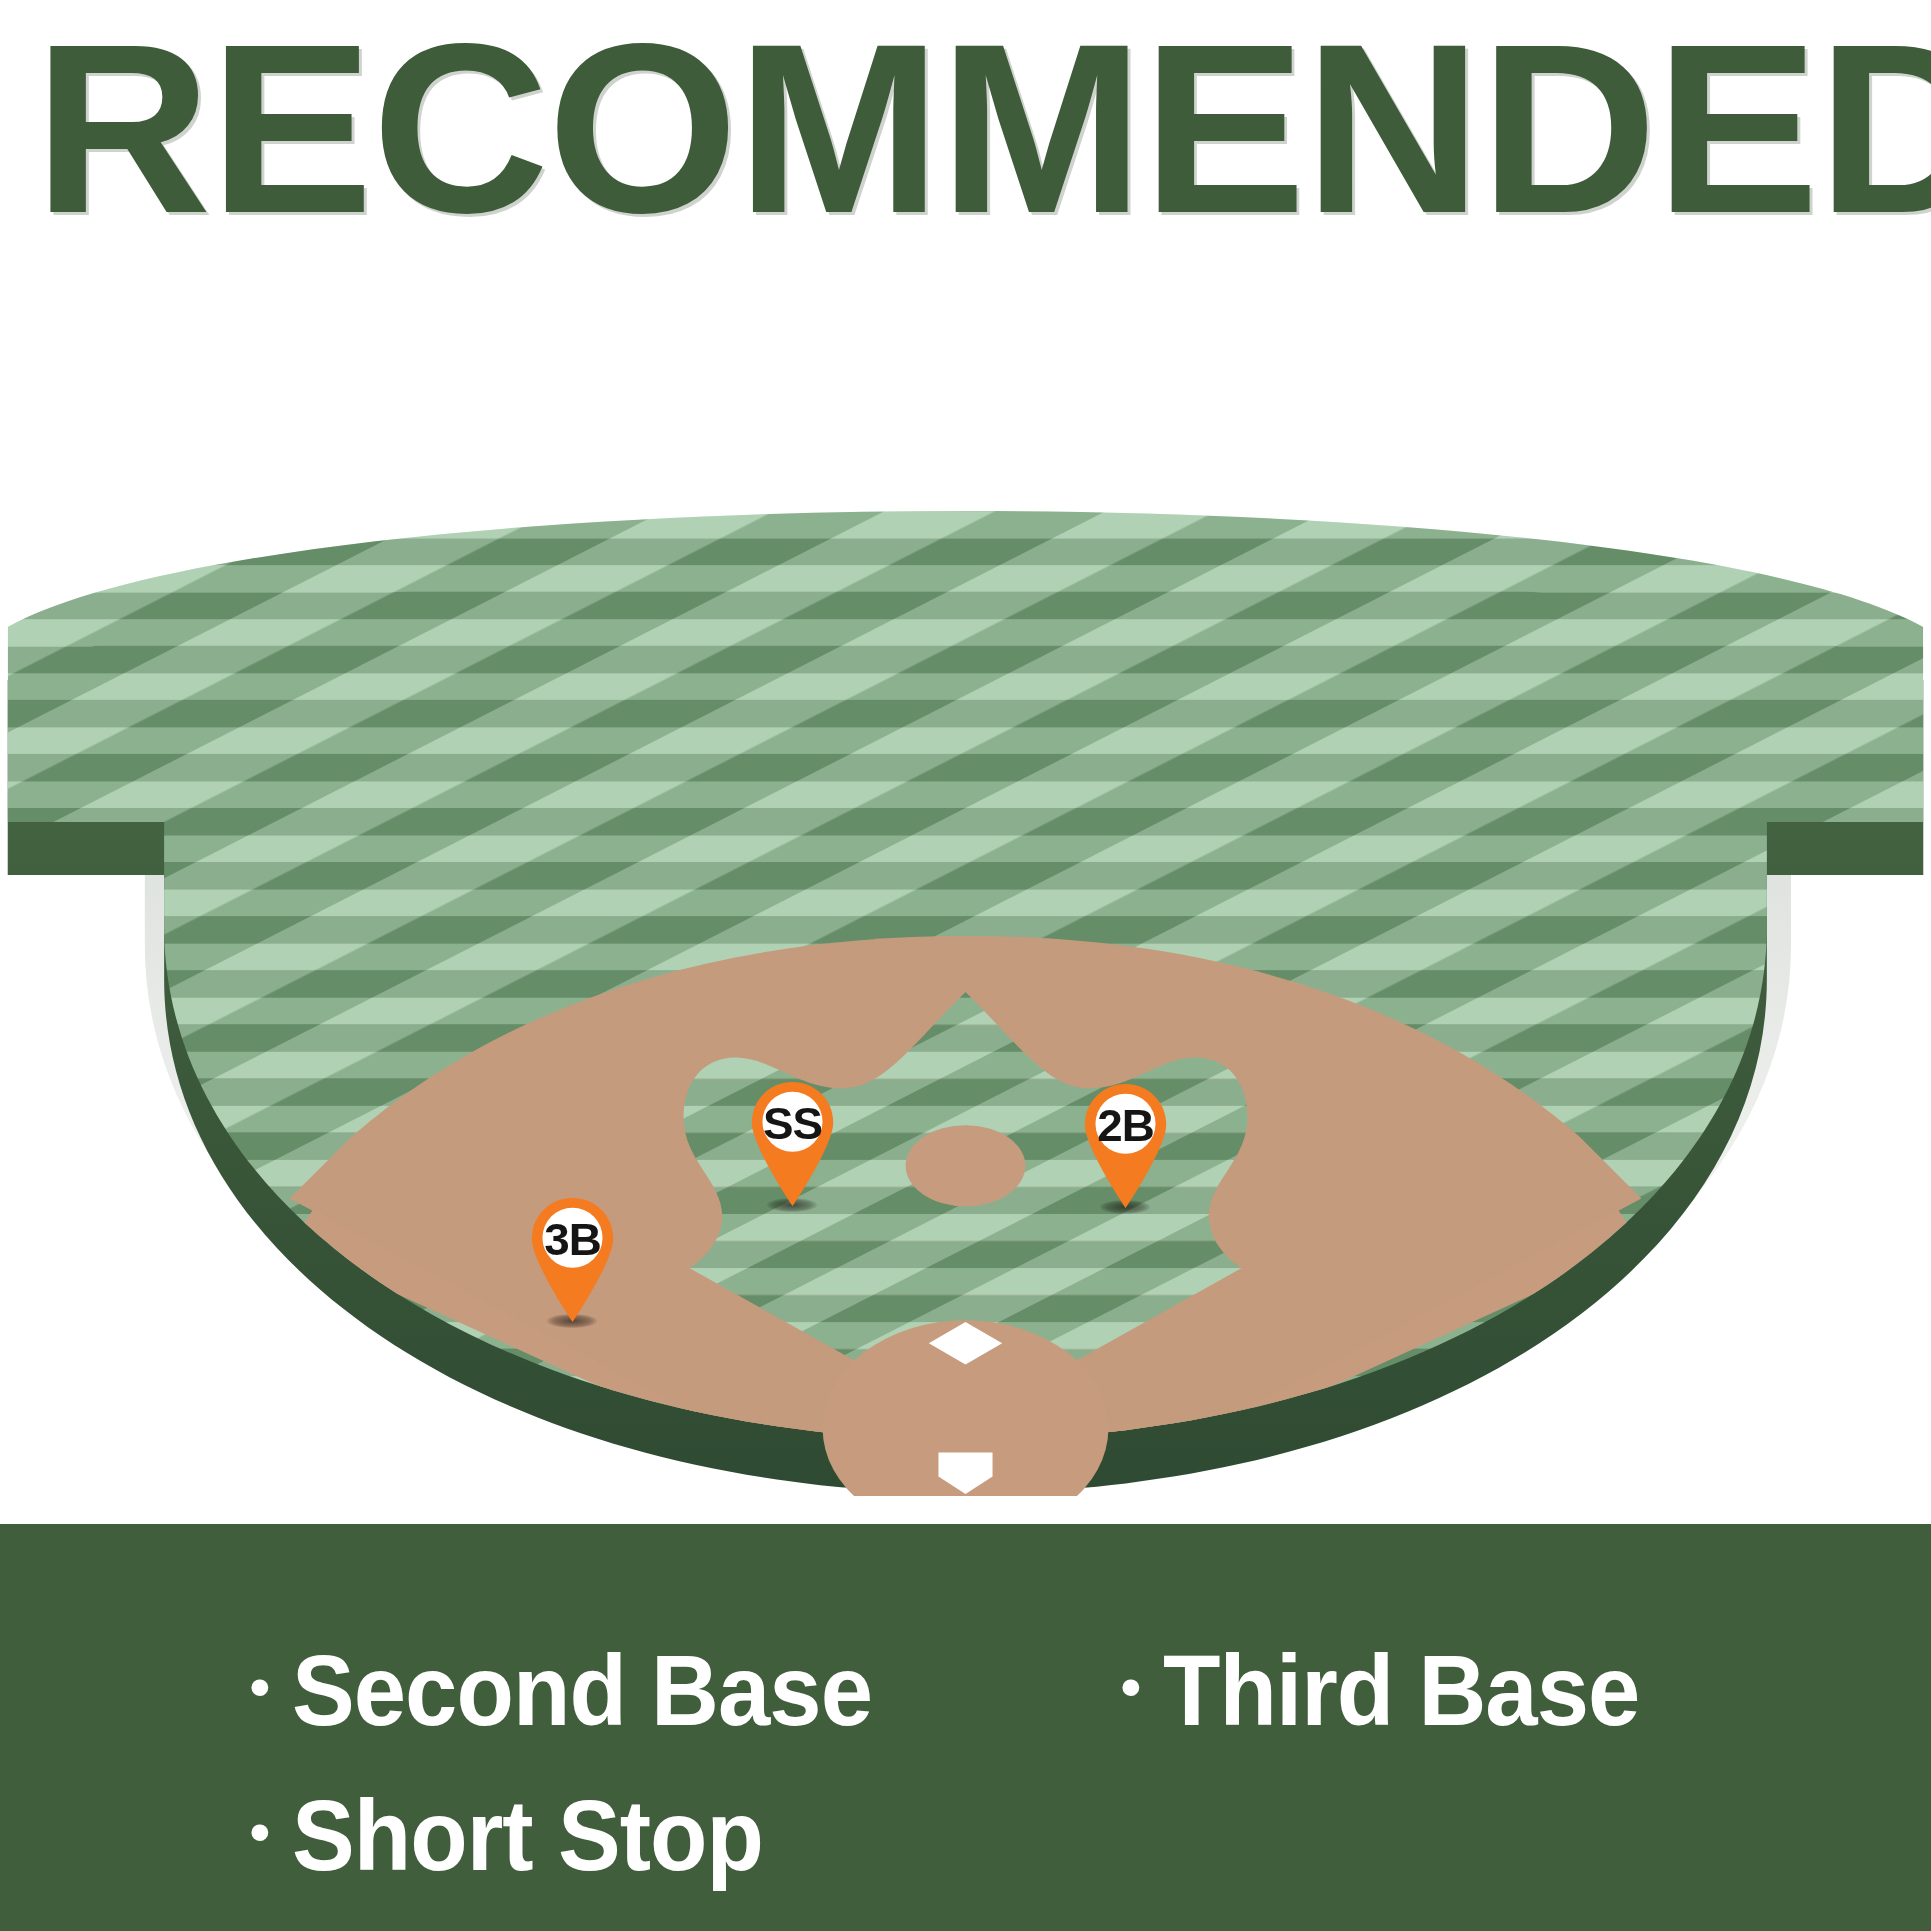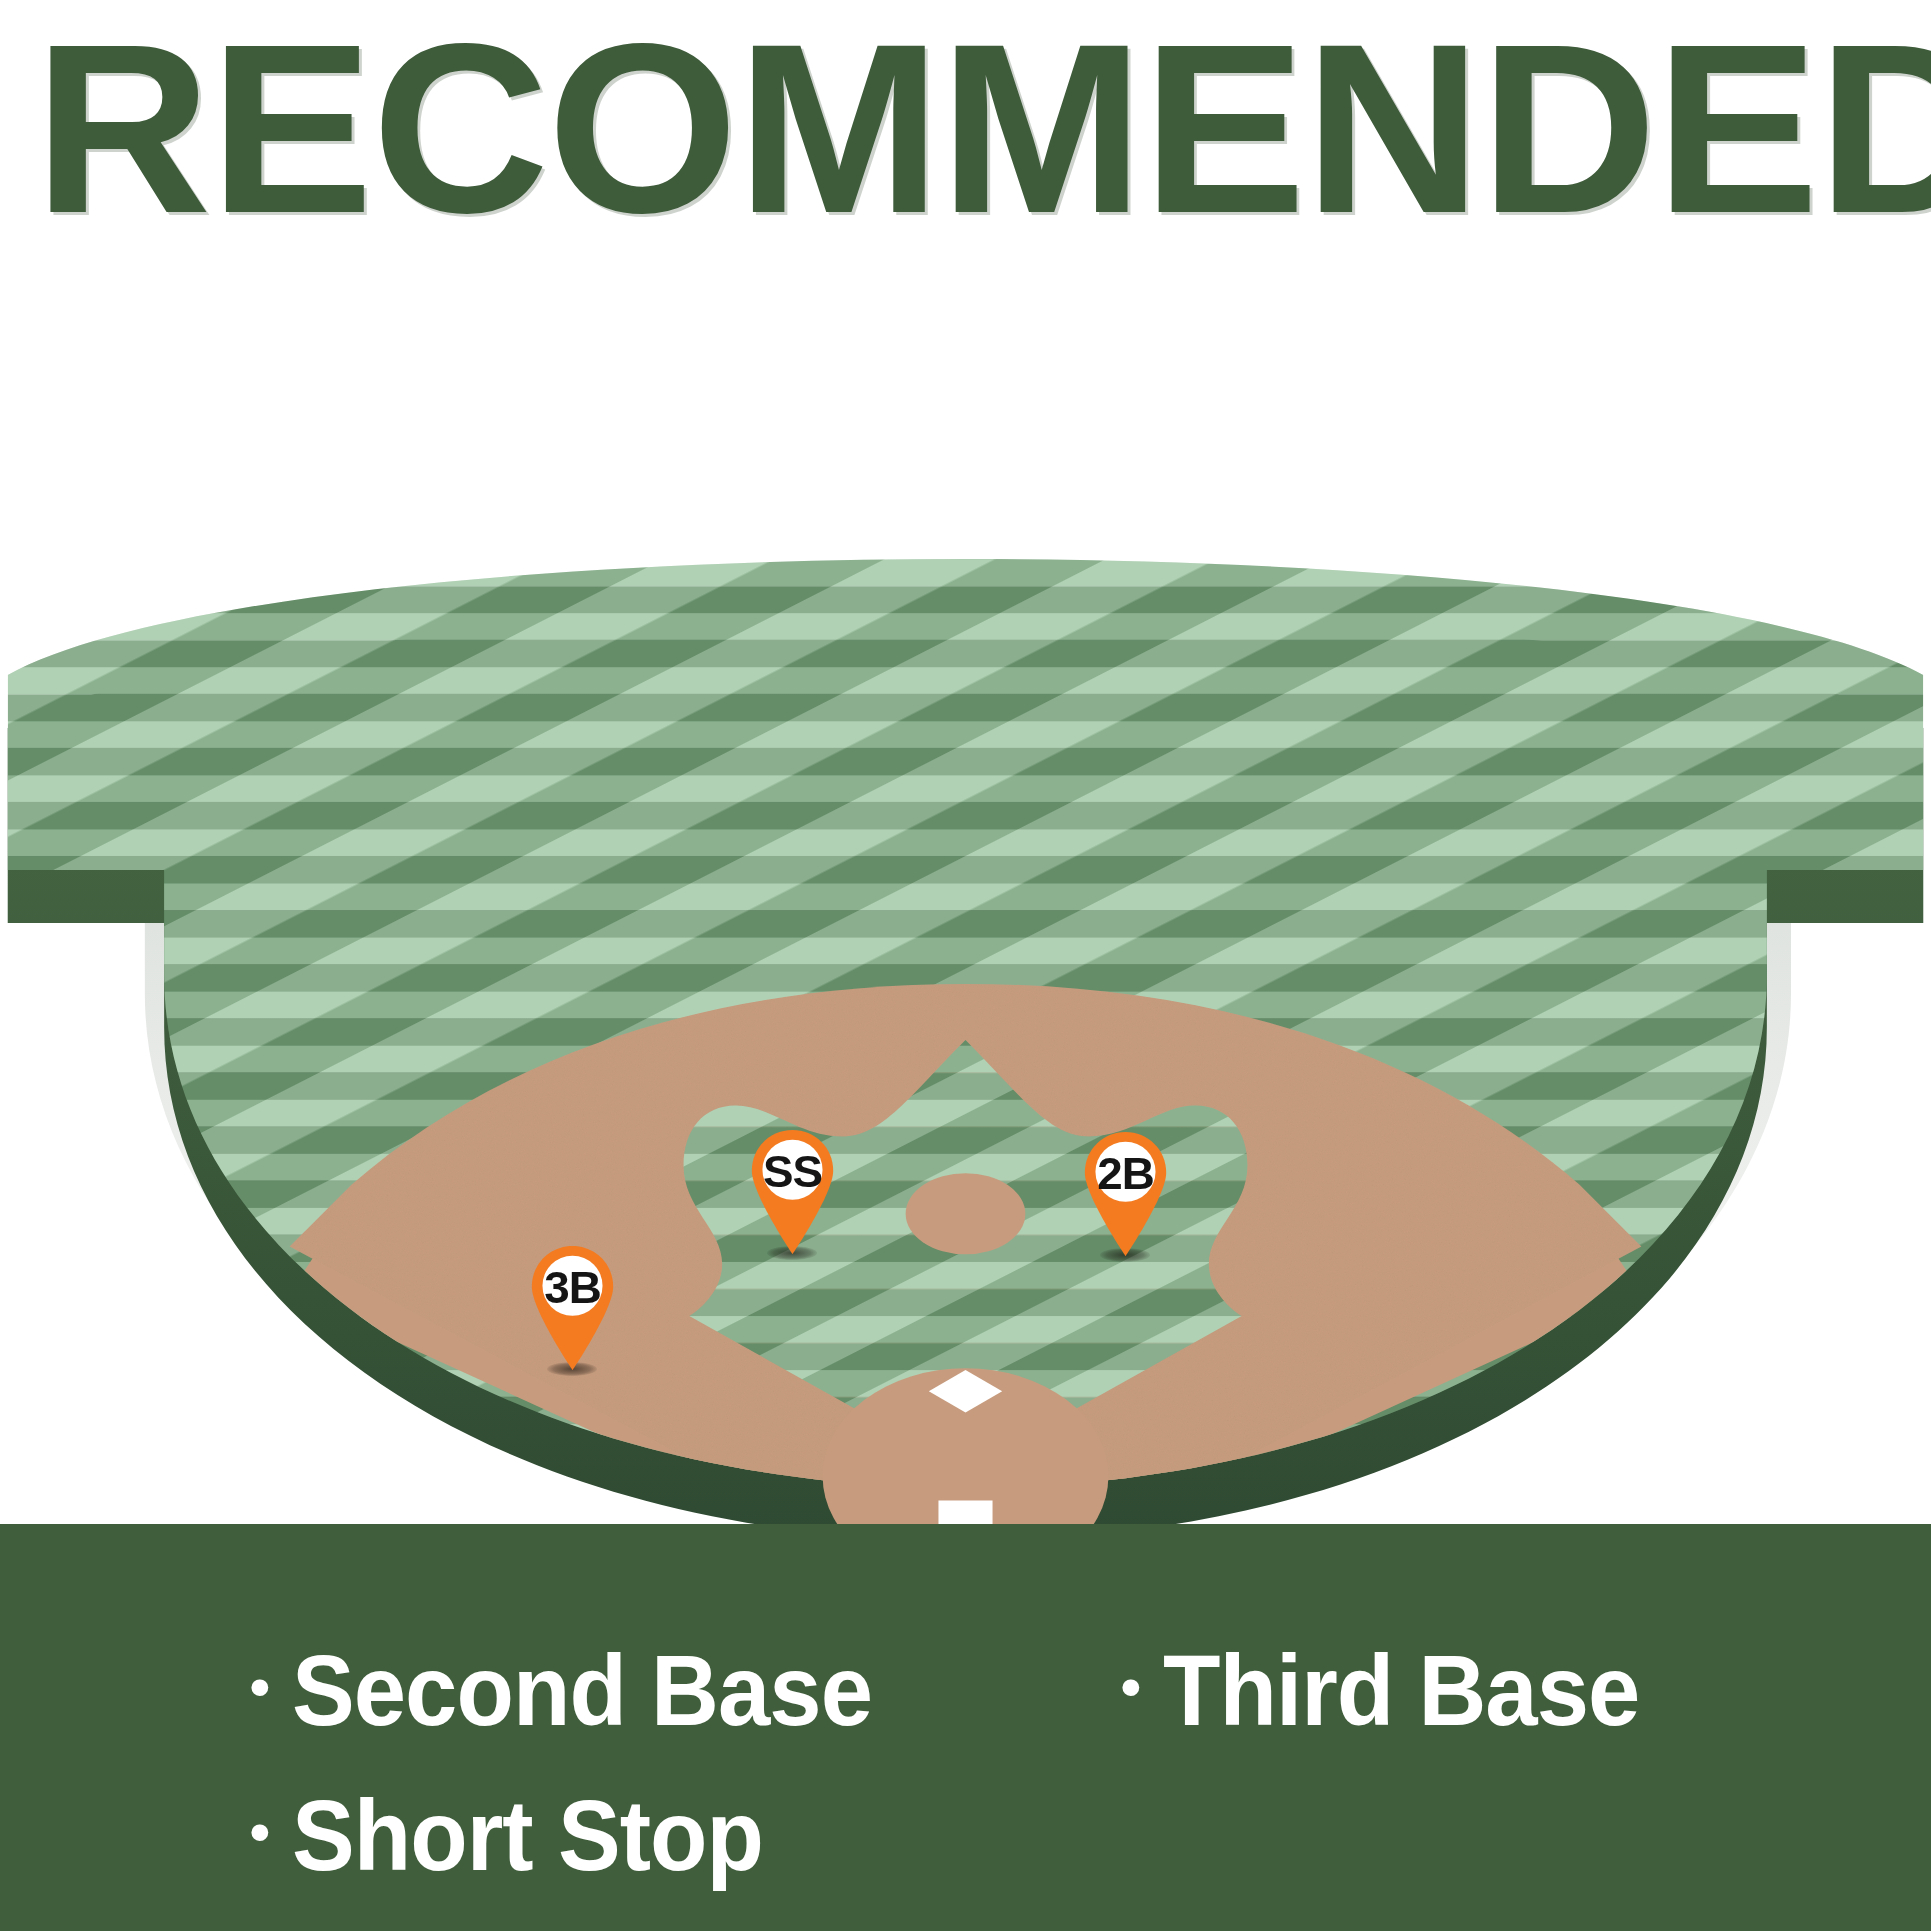--- a/index.html
+++ b/index.html
@@ -17,21 +17,21 @@
     line-height:0.93;
     letter-spacing:-1.9px;
     transform:scaleX(1.06);
     text-shadow:2.9px 2.9px 0 rgba(60,80,55,0.25);
     white-space:nowrap;
   }
   #title-line-1{font-size:241px;transform:scaleX(1.02);}
   #title-line-2{font-size:249px;transform:scaleX(1.0);}
 
   
-  #field-wrap{position:absolute;left:0;top:559px;width:1931px;height:985px;}
+  #field-wrap{position:absolute;left:0;top:511px;width:1931px;height:985px;}
   #field-svg{display:block;width:1931px;height:985px;}
 
   
   .pin{position:absolute;width:0;height:0;}
   .pin-body{position:absolute;left:-46px;top:-124px;width:93px;height:124px;}
   .pin-shadow{position:absolute;left:-25px;top:-7.7px;width:50px;height:13.5px;
      border-radius:50%;
      background:radial-gradient(ellipse at center, rgba(20,15,10,.62) 0%, rgba(20,15,10,.30) 52%, rgba(20,15,10,0) 76%);}
   .pin-label{position:absolute;left:-46px;top:-118px;width:93px;height:71px;
      display:flex;align-items:center;justify-content:center;

